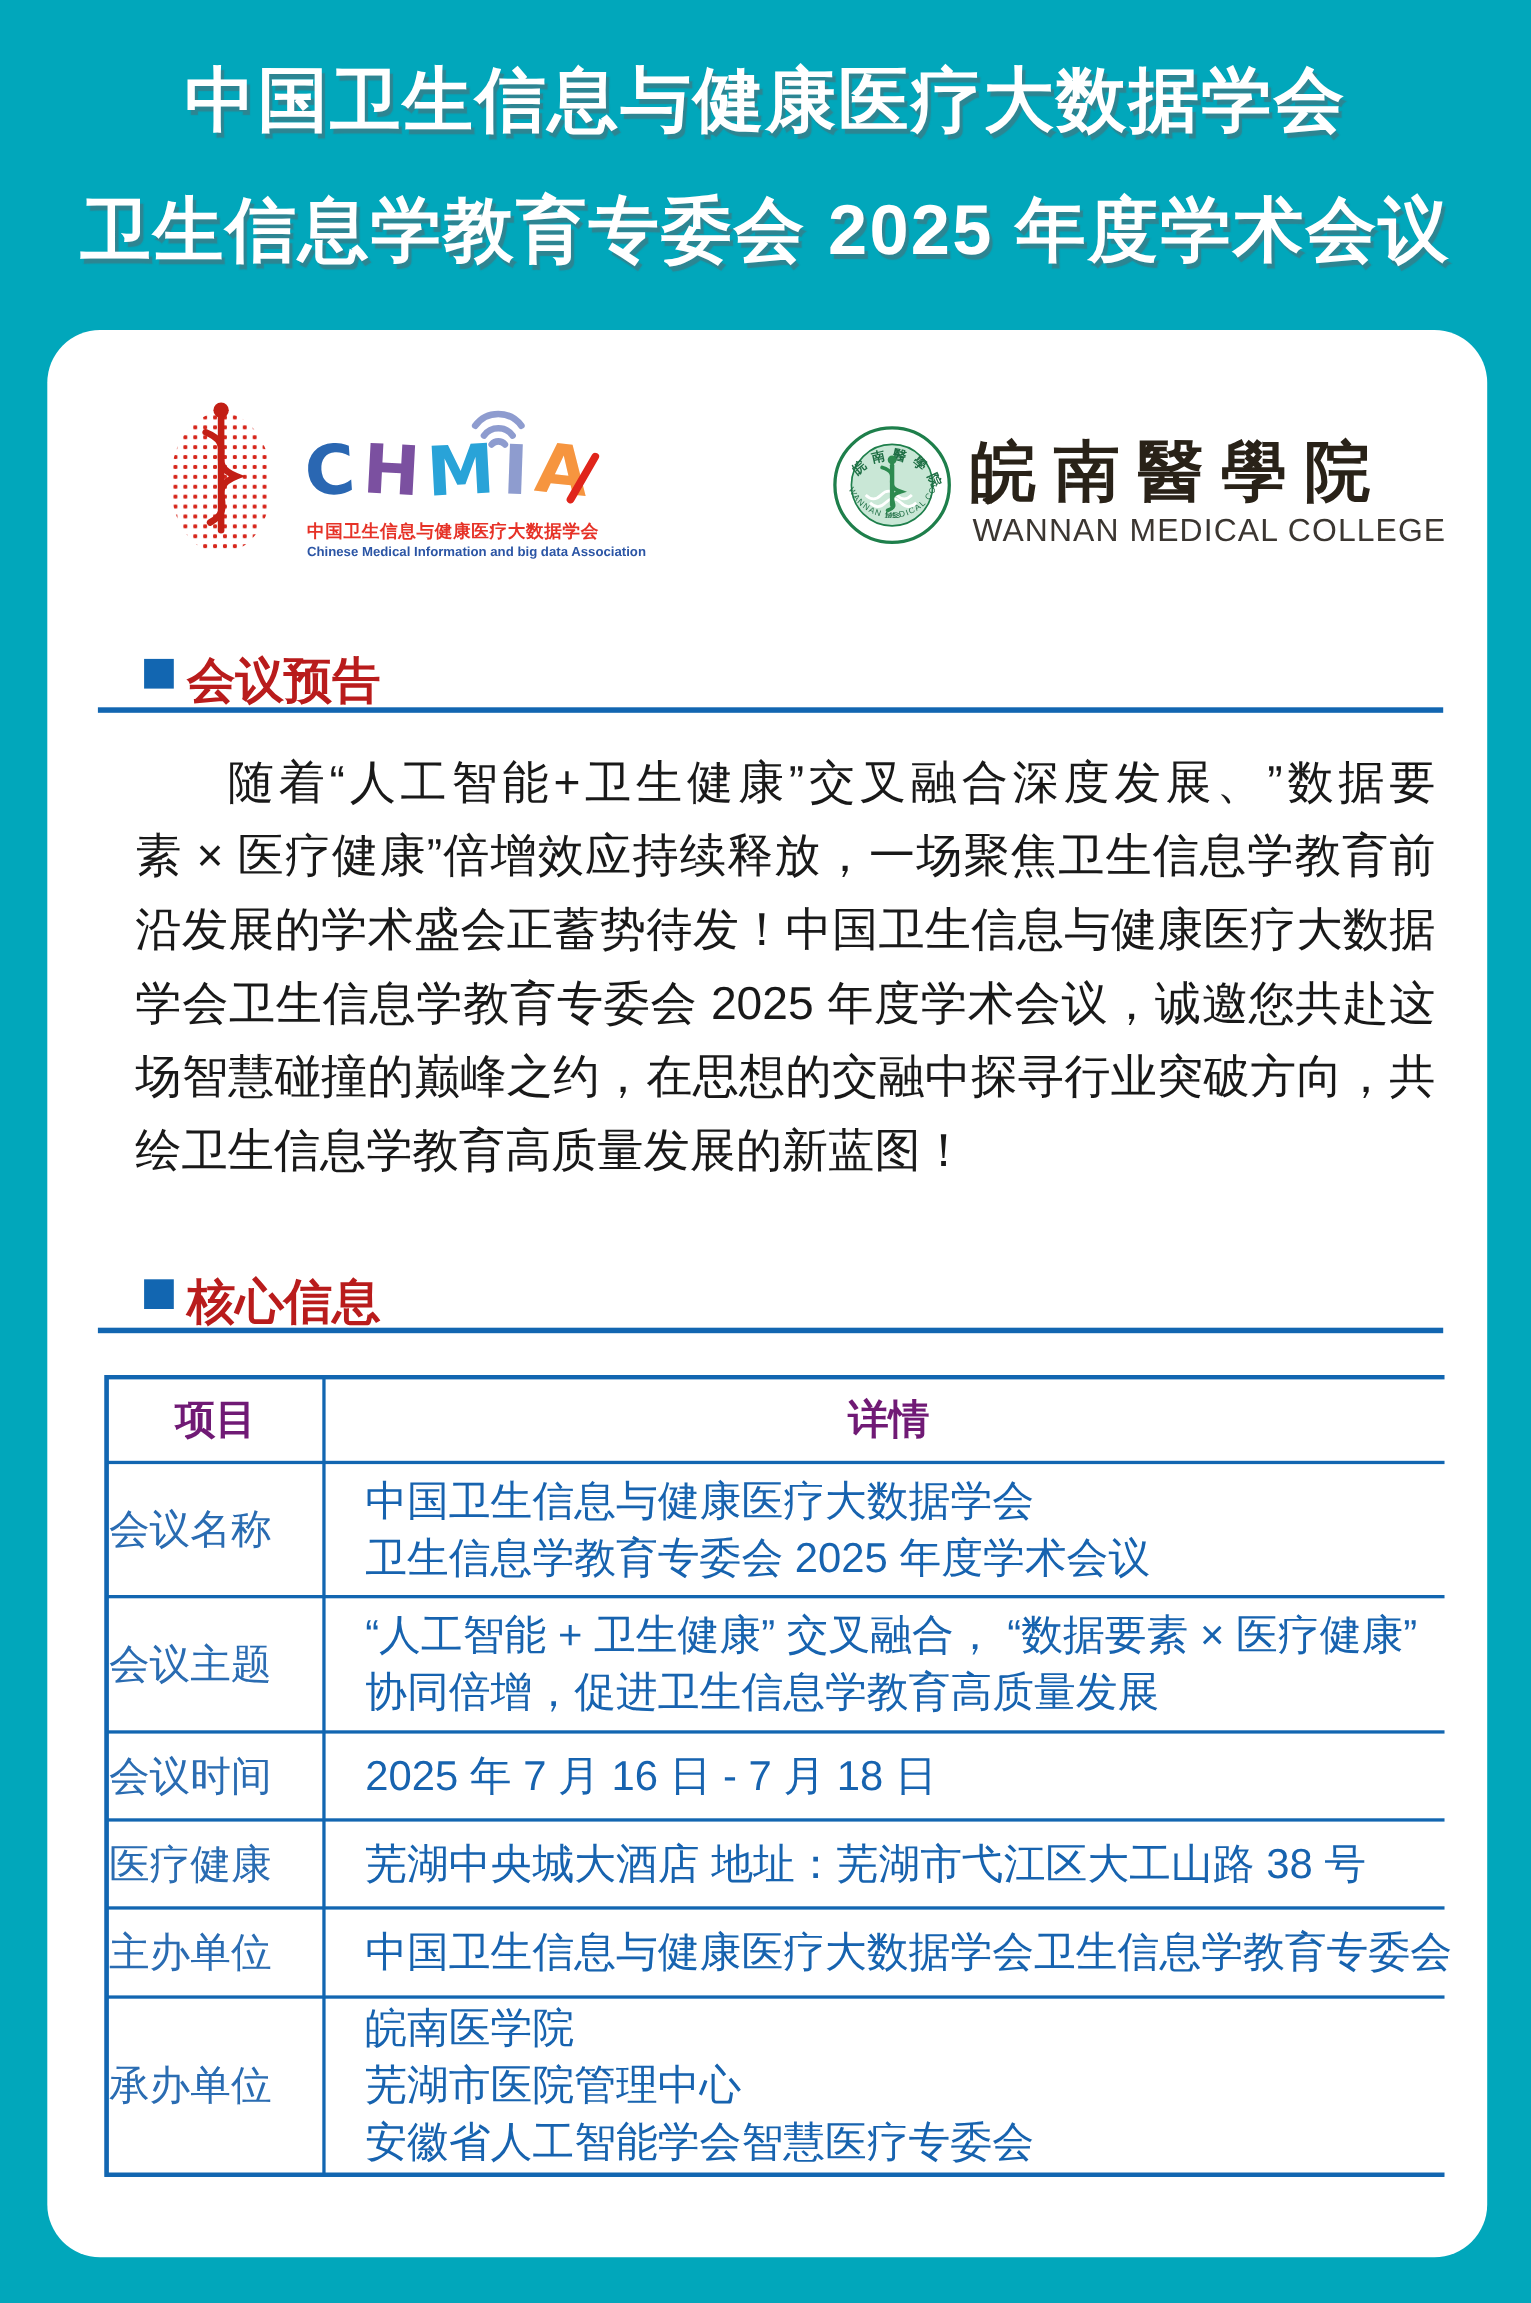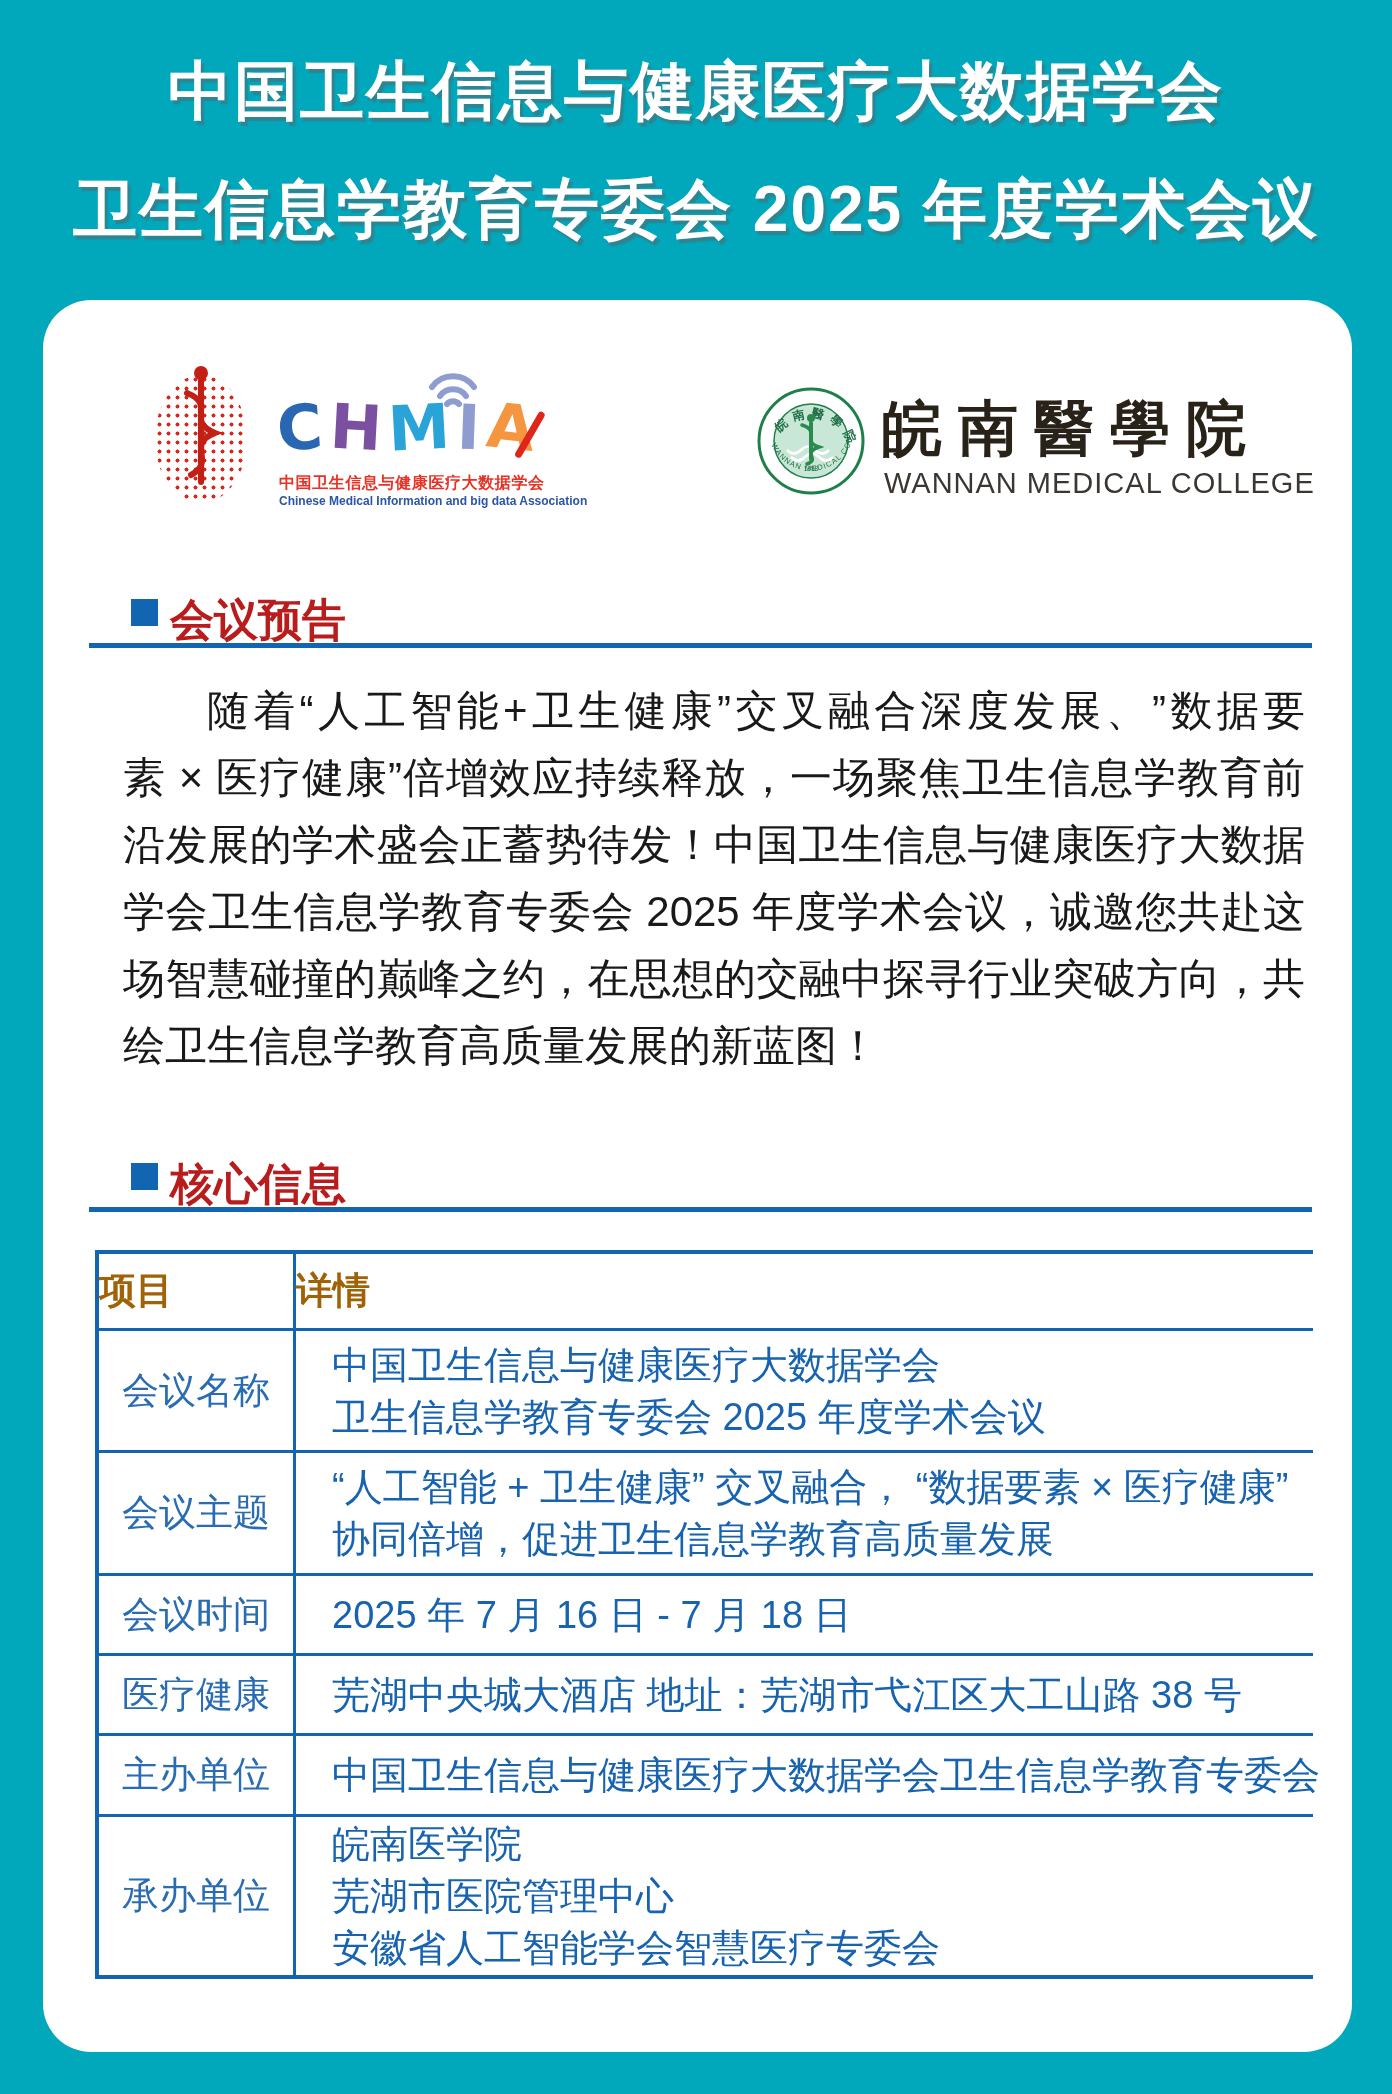--- a/index.html
+++ b/index.html
@@ -97,22 +97,22 @@
   .pline.last{text-align-last:left;}
 
   
   .info-table{
     position:absolute;left:52px;top:950px;width:1218px;box-sizing:border-box;
     display:grid;grid-template-columns:194px 1fr;
     grid-template-rows:74px 119px 120px 77px 77px 78px 158px;
     gap:3px;background:#1266b1;border:4px solid #1266b1;
   }
   .cell{background:#ffffff;display:flex;flex-direction:column;justify-content:center;}
-  .cell.th{color:#a16207;font-weight:bold;font-size:37px;font-family:Liberation Serif, serif;}
-  .cell.tl{align-items:center;color:#2a6cb2;font-size:37px;}
+  .cell.th{align-items:center;color:#701a75;font-weight:bold;font-size:37px;font-family:Liberation Serif, serif;}
+  .cell.tl{color:#2a6cb2;font-size:37px;}
   .cell.tv{padding-left:36px;color:#1763af;font-size:38px;font-weight:500;line-height:52px;}
   .cell.tv div{white-space:nowrap;}
 </style>
 </head>
 <body>
 
 <div class="page-title l1">中国卫生信息与健康医疗大数据学会</div>
 <div class="page-title l2">卫生信息学教育专委会 2025 年度学术会议</div>
 
 <div class="card">

